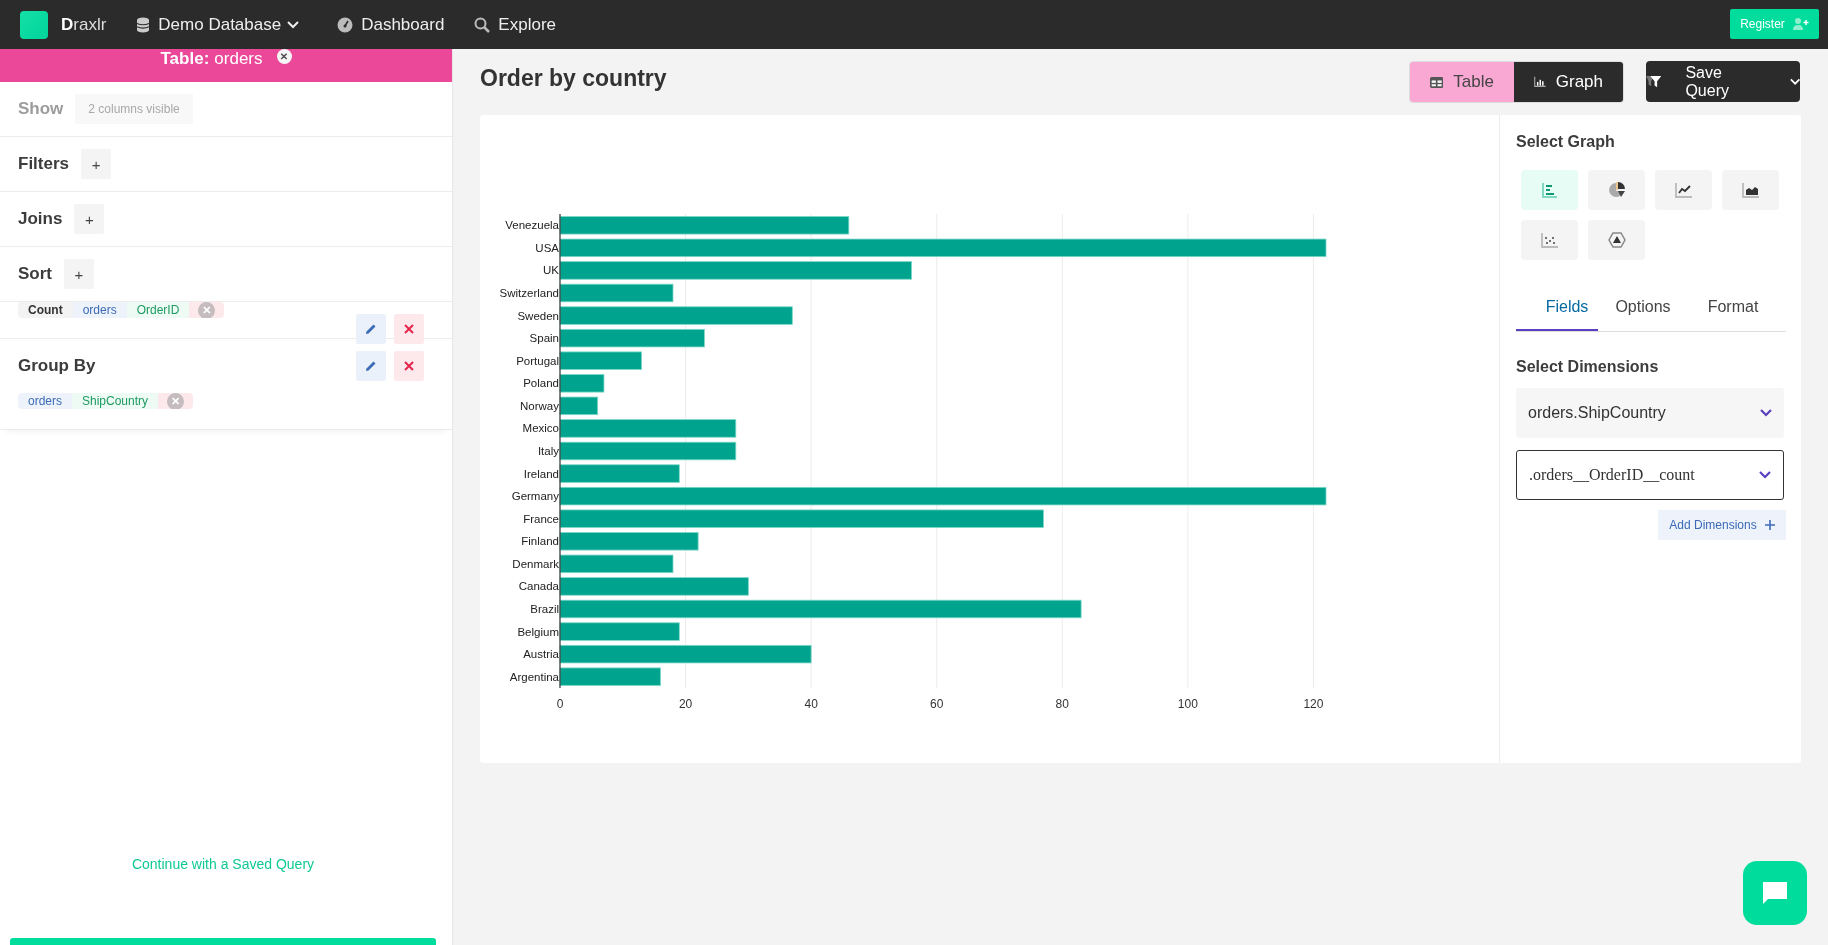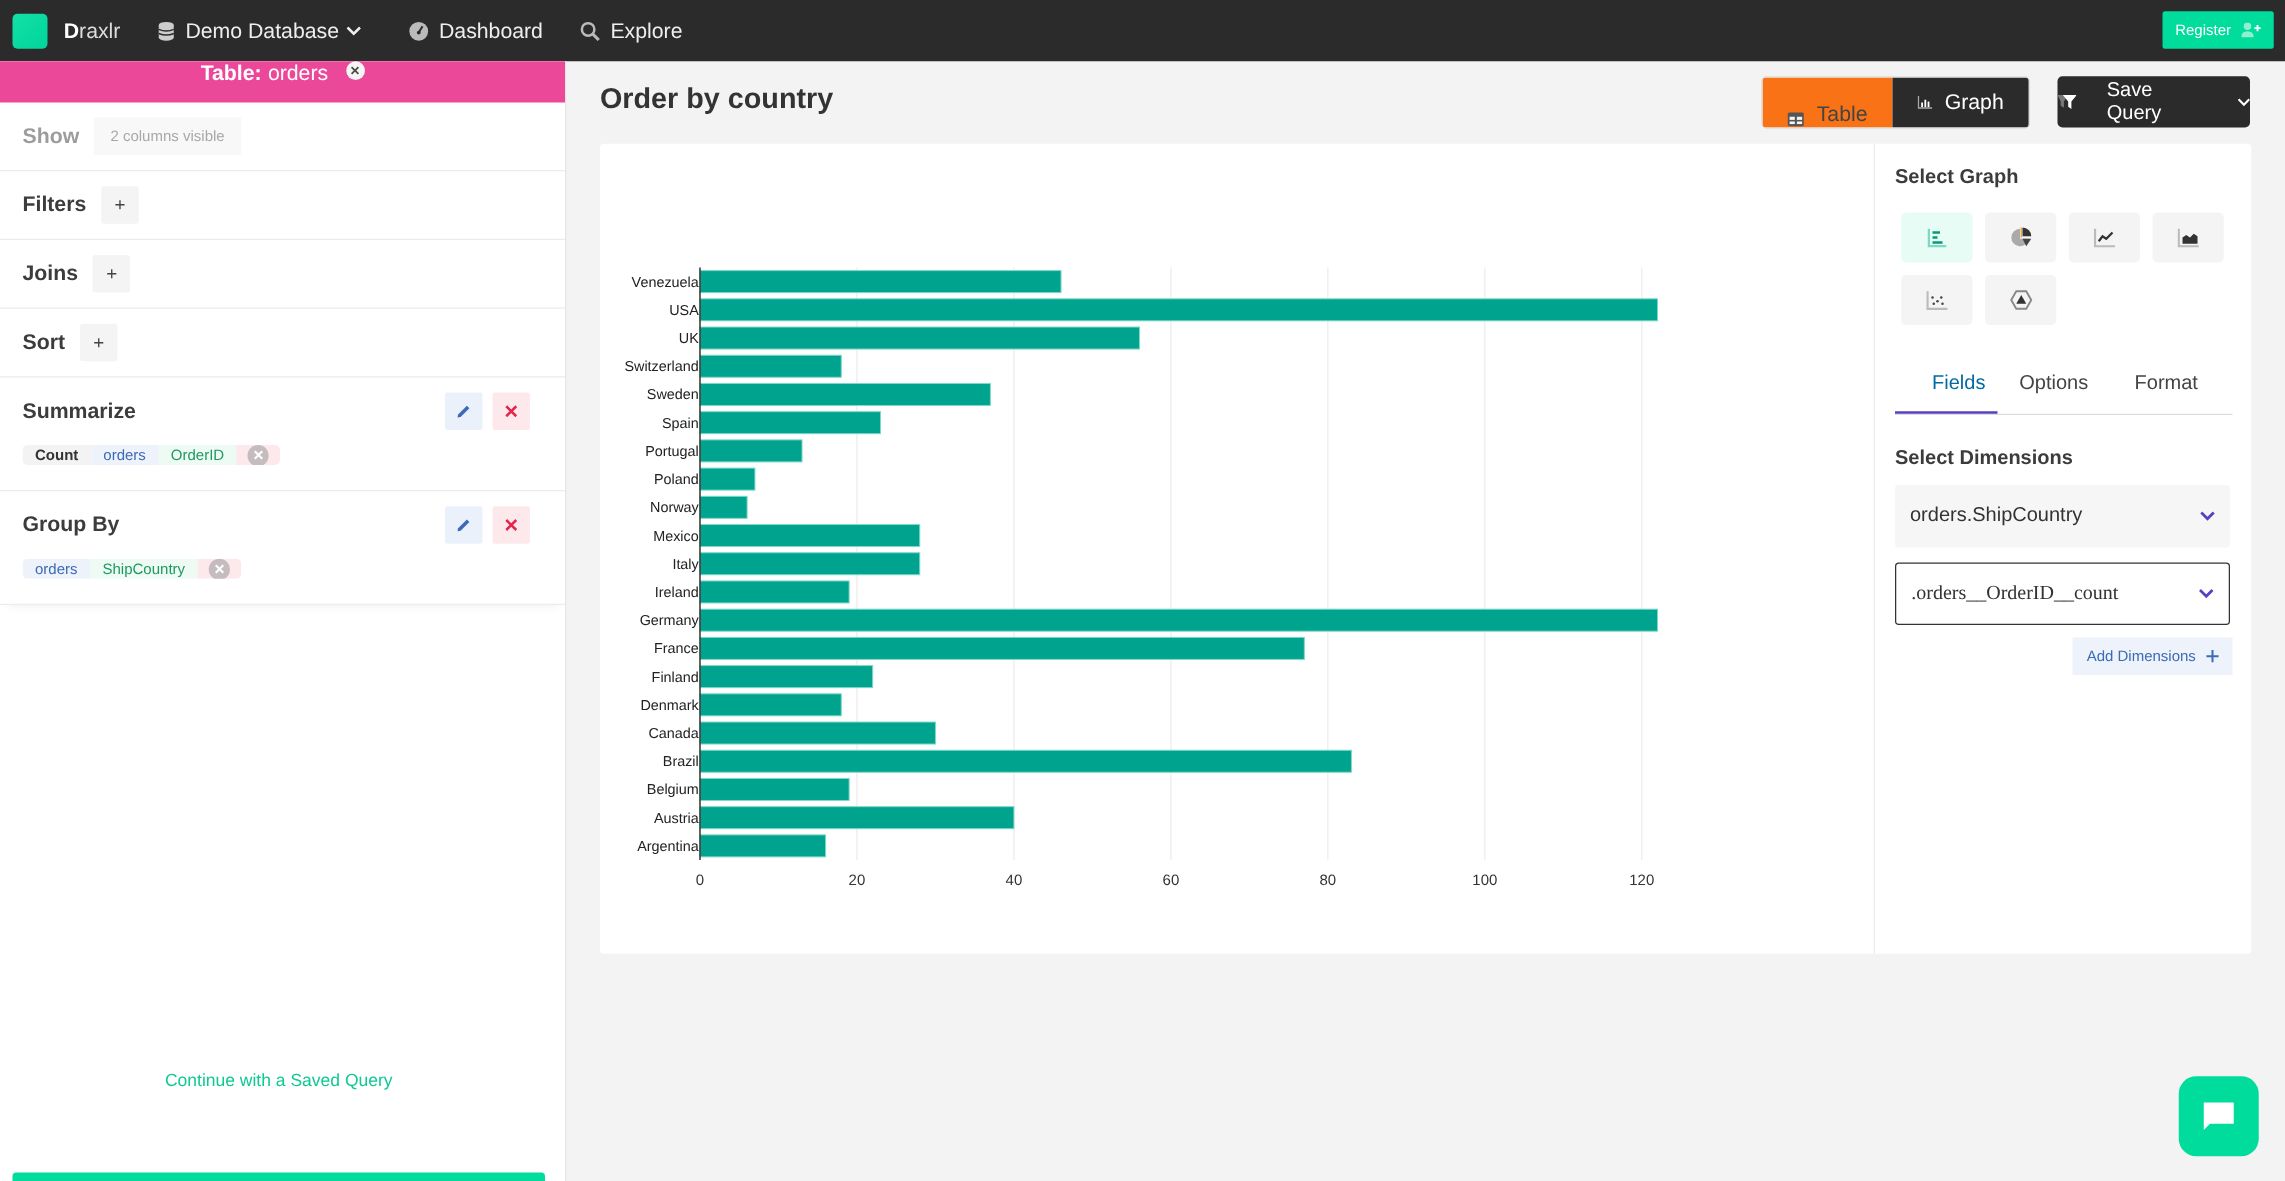--- a/index.html
+++ b/index.html
@@ -1,21 +1,21 @@
 <!DOCTYPE html>
 <html><head>
 <meta charset="utf-8">
 <style>
   * { box-sizing: border-box; margin: 0; padding: 0; }
   html, body { width: 1828px; height: 945px; overflow: hidden; }
   body { font-family: "Liberation Sans", sans-serif; background: #f3f3f3; color: #333; position: relative; }
 
   
   .topnav { position: absolute; left: 0; top: 0; width: 1828px; height: 49px; background: #2b2b2b; display: flex; align-items: center; }
-  .logo { display: flex; align-items: center; margin-left: 10px; }
+  .logo { display: flex; align-items: center; margin-left: 20px; }
   .logo-box { width: 28px; height: 28px; border-radius: 4px; background: linear-gradient(135deg,#14e0a6,#00d49c); }
   .logo-text { color: #fff; font-size: 17px; margin-left: 13px; }
   .logo-text b { font-weight: bold; }
   .logo-text span { color: #ddd; }
   .nav-item { display: flex; align-items: center; color: #eee; font-size: 17px; margin-left: 30px; }
   .nav-item svg { margin-right: 8px; }
   .register { position: absolute; right: 9px; top: 9px; height: 30px; width: 89px; background: #00dc9c; color: #fff; font-size: 12px; display: flex; align-items: center; justify-content: center; border-radius: 2px; gap: 8px; }
 
   
   .sidebar { position: absolute; left: 0; top: 49px; width: 452px; height: 896px; background: #fff; }
@@ -39,21 +39,21 @@
   .chip.red { background: #fde9ec; padding: 0 9px; }
   .chip-x { width: 17px; height: 17px; border-radius: 50%; background: #c4bcbe; color: #fff; font-size: 11px; display: flex; align-items: center; justify-content: center; font-weight: bold; }
   .continue-link { position: absolute; left: 0; width: 446px; top: 807px; text-align: center; color: #0fc993; font-size: 14px; }
   .exec-btn { position: absolute; left: 10px; top: 889px; width: 426px; height: 40px; background: #00dc9c; color: #fff; border-radius: 3px; display: flex; align-items: center; justify-content: center; font-size: 16px; gap: 10px; }
   .sidebar-divider { position: absolute; left: 452px; top: 49px; width: 1px; height: 896px; background: #e6e6e6; }
 
   
   .page-title { position: absolute; left: 480px; top: 65px; font-size: 23px; font-weight: bold; color: #333; }
   .view-toggle { position: absolute; left: 1409px; top: 61px; height: 42px; display: flex; border: 1px solid #ddd; border-radius: 4px; overflow: hidden; }
   .vt-btn { display: flex; align-items: center; gap: 10px; padding: 0 20px; font-size: 17px; }
-  .vt-btn.table { background: #f97316; color: #444; width: 104px; align-items: flex-end; }
+  .vt-btn.table { background: #f9a8d4; color: #444; width: 104px; }
   .vt-btn.graph { background: #2b2b2b; color: #fff; width: 109px; }
   .save-query { position: absolute; left: 1646px; top: 61px; width: 154px; height: 41px; background: #2b2b2b; color: #fff; border-radius: 4px; display: flex; align-items: center; justify-content: center; font-size: 16px; gap: 24px; }
 
   .card { position: absolute; left: 480px; top: 115px; width: 1321px; height: 648px; background: #fff; border-radius: 3px; }
   .card-divider { position: absolute; left: 1019px; top: 0; width: 1px; height: 648px; background: #ececec; }
   .chart-area { position: absolute; left: 0; top: 0; width: 1019px; height: 648px; }
 
   .gpanel { position: absolute; left: 1036px; top: 0; width: 270px; }
   .gp-title { position: absolute; top: 18px; font-size: 16px; font-weight: bold; color: #3c3c3c; white-space: nowrap; }
   .chart-types { position: absolute; top: 55px; left: 5px; display: grid; grid-template-columns: repeat(4, 57px); gap: 10px 10px; }
@@ -142,23 +142,20 @@
     </div>
   </div>
   <div class="sec">
     <div class="sec-row">
       <span class="sec-title">Sort</span>
       <span class="plus-btn">+</span>
     </div>
   </div>
 
   <div class="sec">
-    <div class="sec-row">
-      <span class="sec-title">Summarize</span>
-    </div>
     <div class="act-btns">
       <span class="edit-btn">
         <svg width="12" height="12" viewBox="0 0 12 12">
             <path d="M1 11 L1.5 8.5 L8.5 1.5 L10.5 3.5 L3.5 10.5 Z" fill="#3b6bb6"></path>
           </svg>
       </span>
       <span class="del-btn">
         <svg width="10" height="10" viewBox="0 0 10 10">
             <path d="M1 1 L9 9 M9 1 L1 9" stroke="#e5254b" stroke-width="2"></path>
           </svg>

